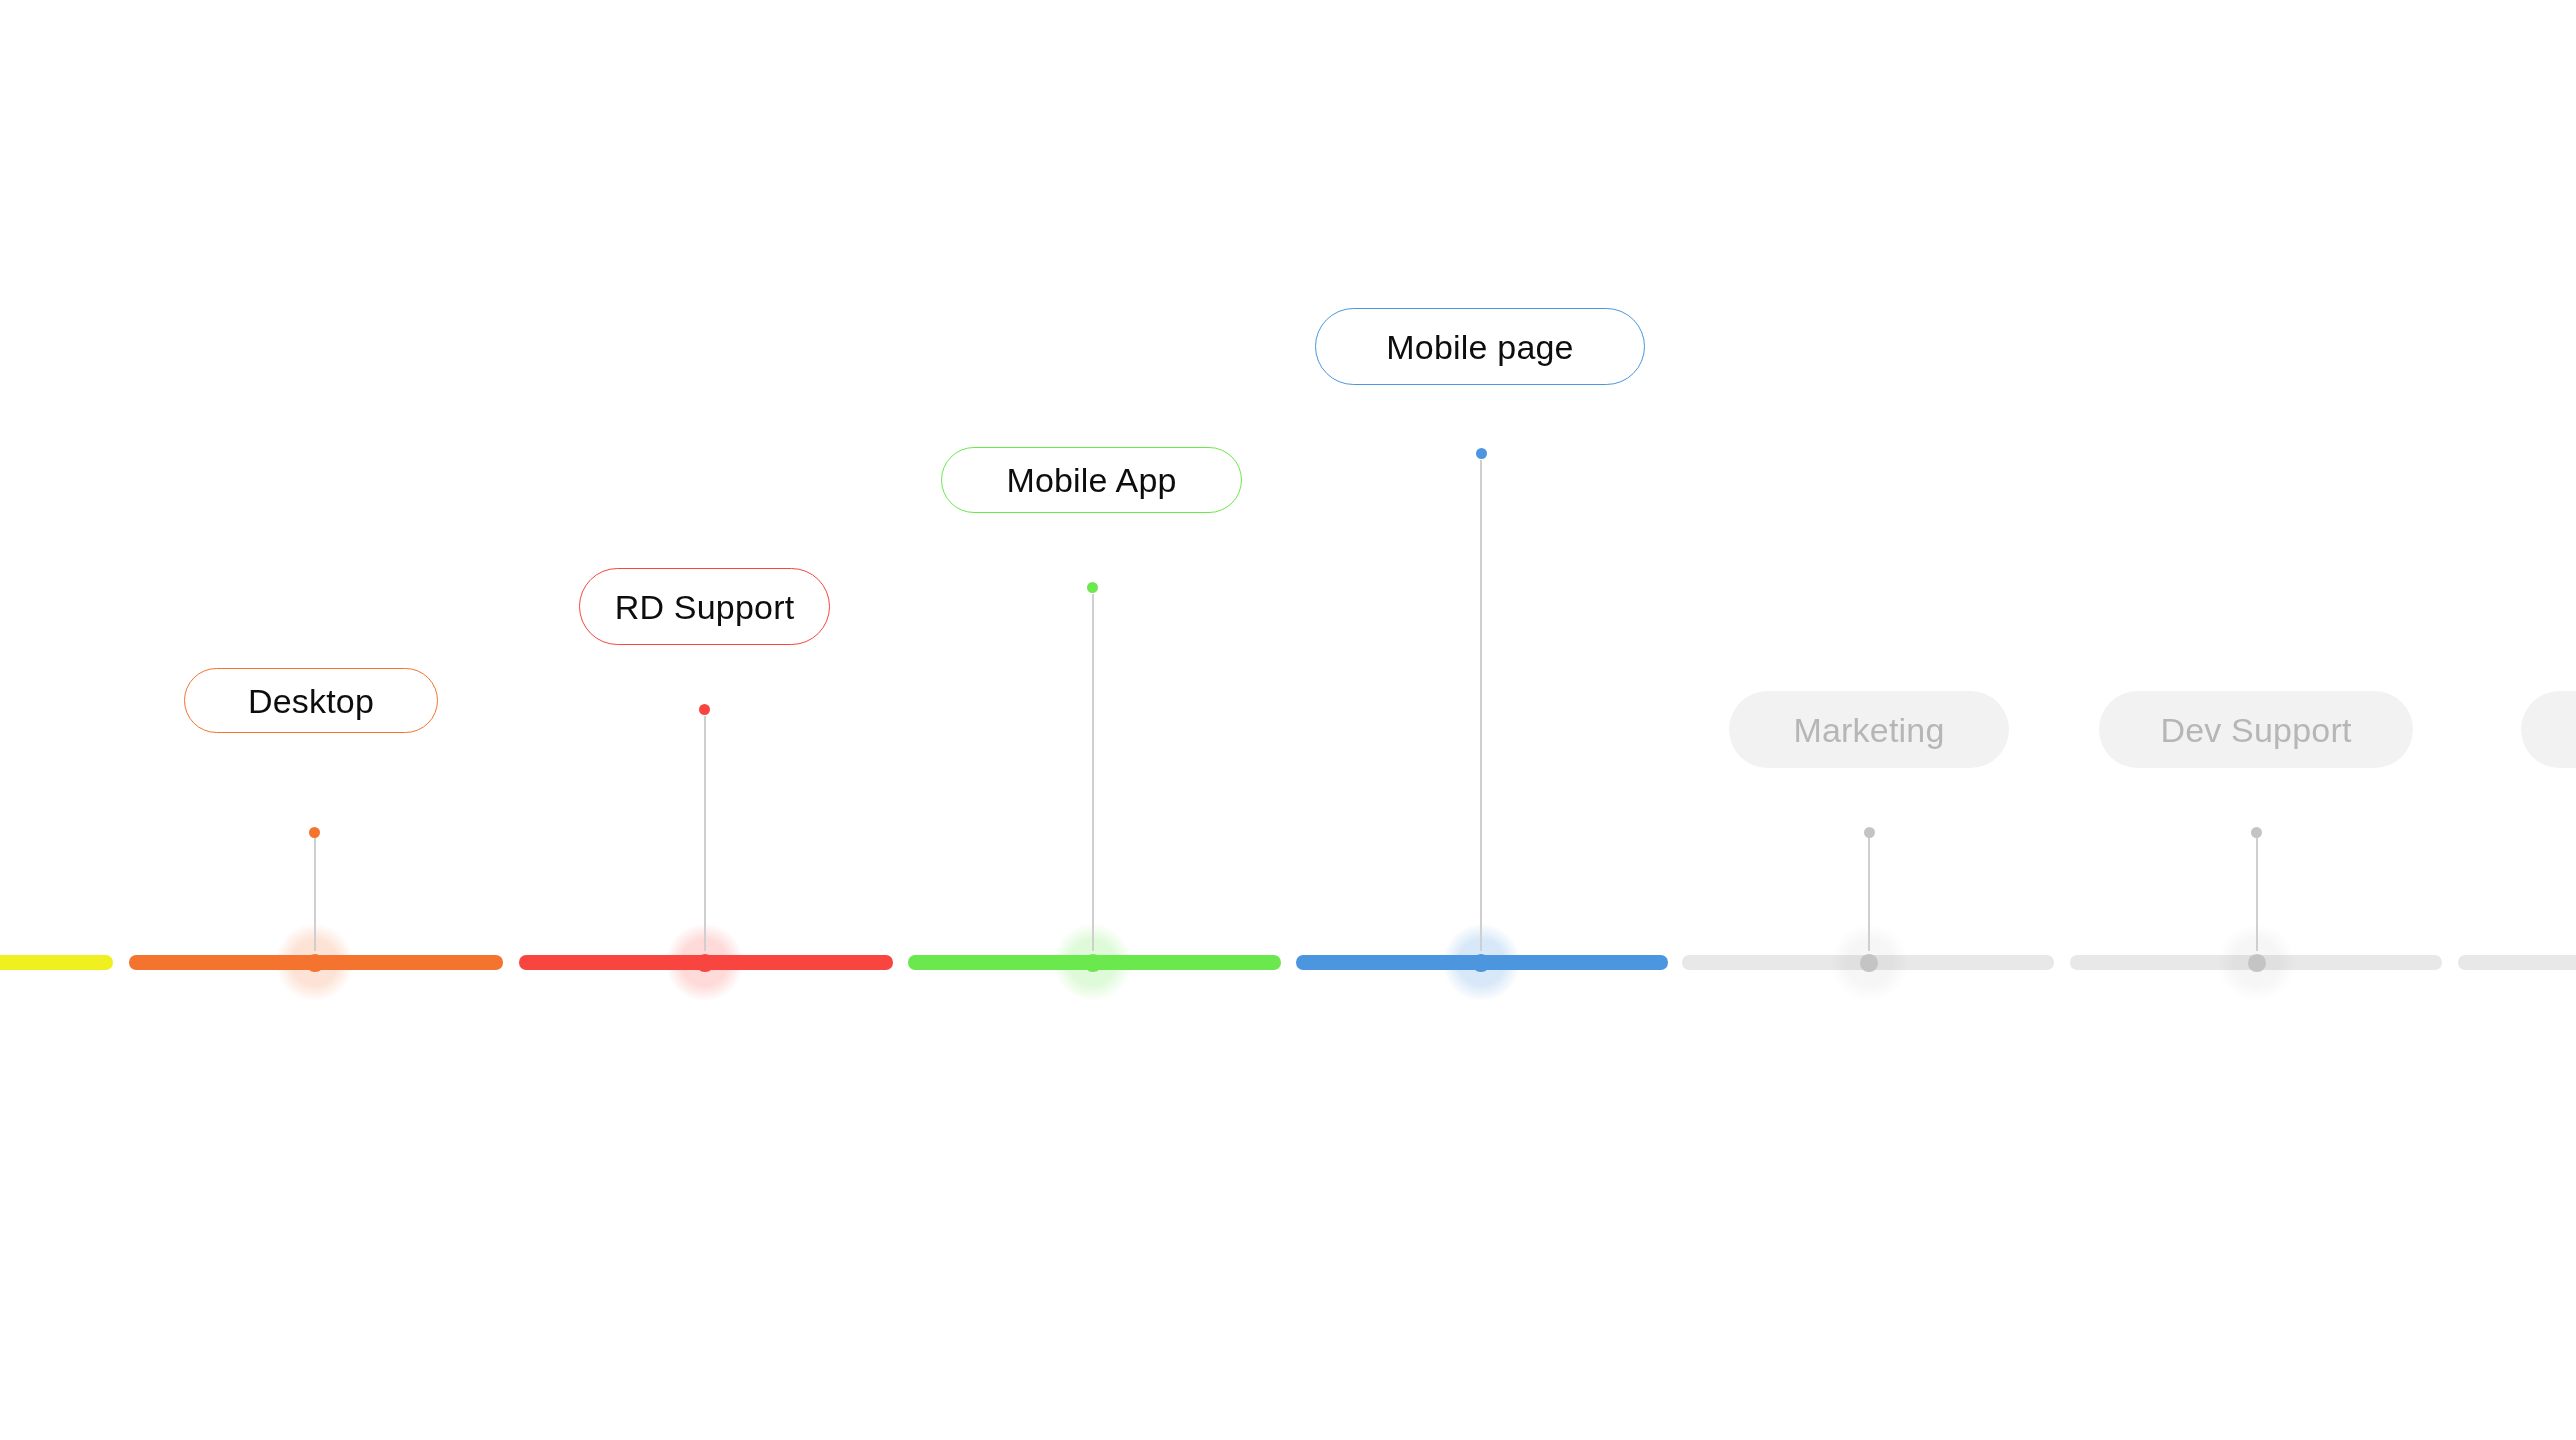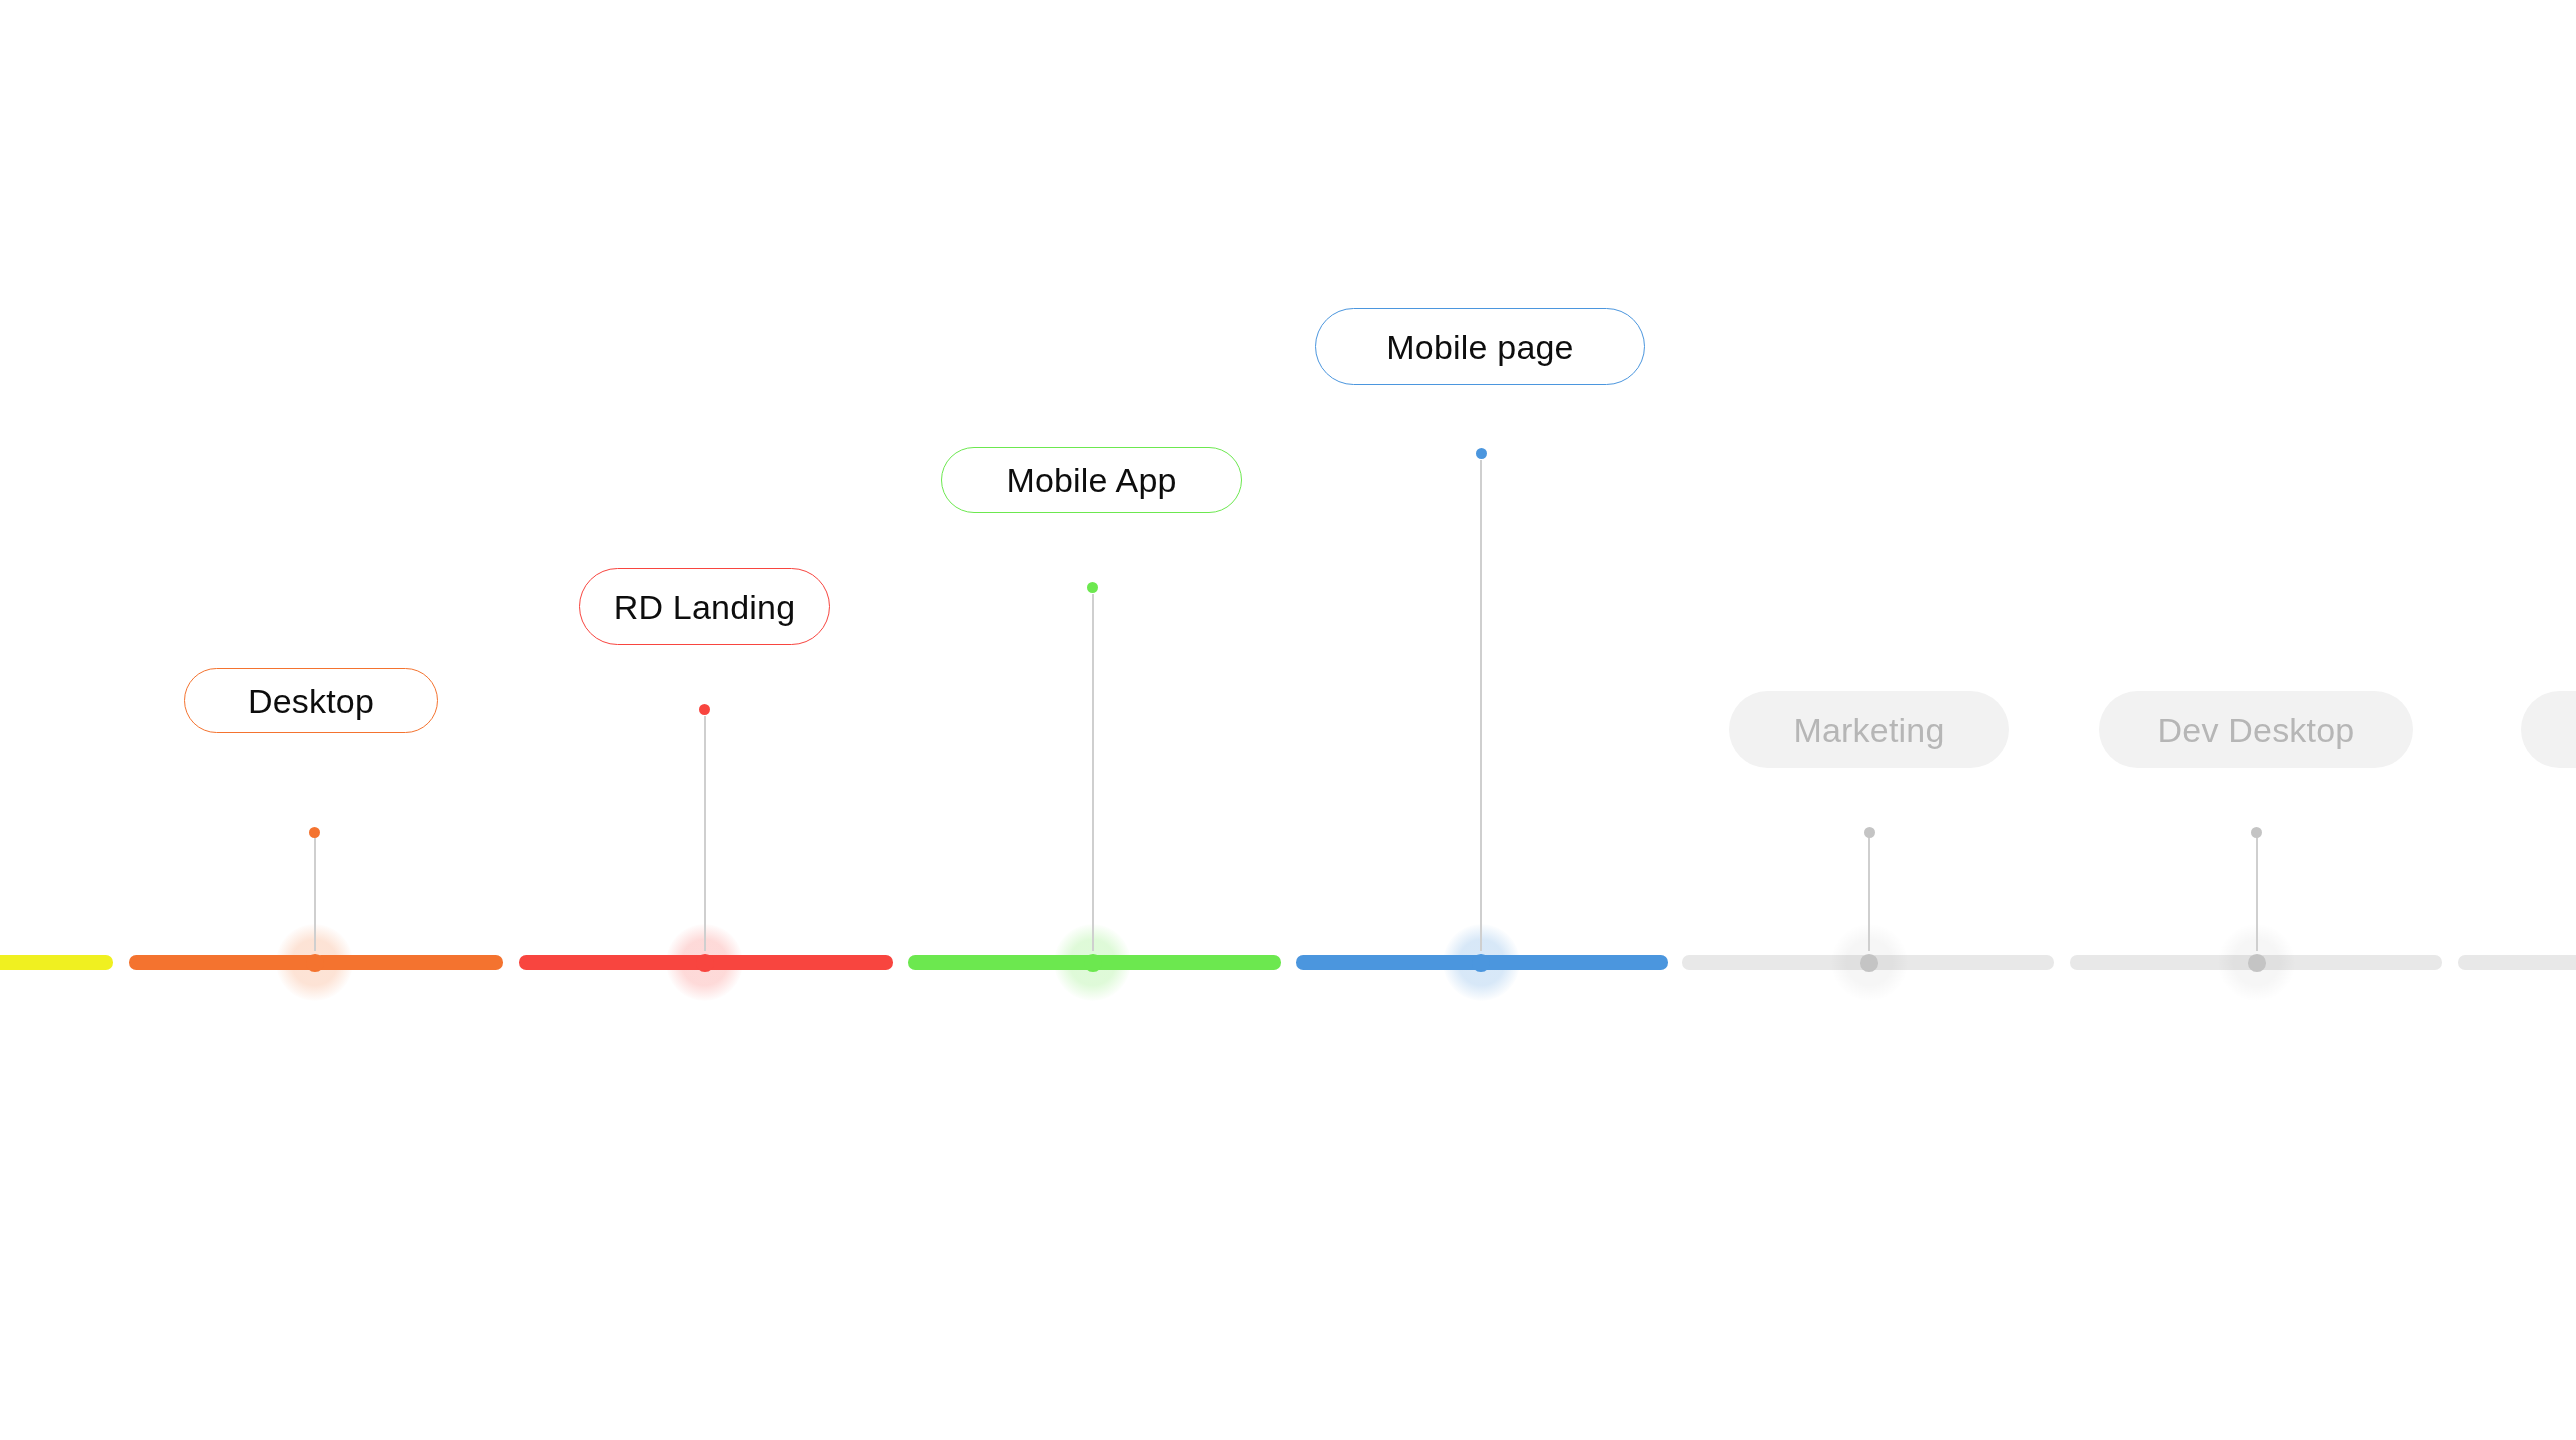--- a/index.html
+++ b/index.html
@@ -123,21 +123,21 @@
       <div class="stem-dot" style="left: 309px; top: 827px; background: rgb(244, 115, 47);"></div>
       <div class="axis-dot" style="left: 306px; top: 954px; width: 17.7px; height: 17.7px; background: rgb(244, 115, 47);"></div>
       <div class="pill active" style="left: 184px; top: 668px; width: 254px; height: 65px; color: rgb(244, 115, 47);">
         <span class="pill-label">Desktop</span>
       </div>
       <div class="halo" style="left: 666px; top: 924px; width: 77px; height: 77px; background: radial-gradient(circle, rgba(248, 69, 63, 0.2) 0%, rgba(248, 69, 63, 0.2) 42%, rgba(255, 255, 255, 0) 72%);"></div>
       <div class="stem" style="left: 704px; top: 716px; height: 235px; background: rgb(207, 207, 207);"></div>
       <div class="stem-dot" style="left: 699px; top: 704px; background: rgb(248, 69, 63);"></div>
       <div class="axis-dot" style="left: 696px; top: 954px; width: 17.7px; height: 17.7px; background: rgb(248, 69, 63);"></div>
       <div class="pill active" style="left: 579px; top: 568px; width: 251px; height: 77px; color: rgb(248, 69, 63);">
-        <span class="pill-label">RD Landing</span>
+        <span class="pill-label">RD Support</span>
       </div>
       <div class="halo" style="left: 1054px; top: 924px; width: 77px; height: 77px; background: radial-gradient(circle, rgba(108, 232, 79, 0.22) 0%, rgba(108, 232, 79, 0.22) 42%, rgba(255, 255, 255, 0) 72%);"></div>
       <div class="stem" style="left: 1092px; top: 594px; height: 357px; background: rgb(207, 207, 207);"></div>
       <div class="stem-dot" style="left: 1087px; top: 582px; background: rgb(108, 232, 79);"></div>
       <div class="axis-dot" style="left: 1084px; top: 954px; width: 17.7px; height: 17.7px; background: rgb(108, 232, 79);"></div>
       <div class="pill active" style="left: 941px; top: 447px; width: 301px; height: 66px; color: rgb(108, 232, 79);">
         <span class="pill-label">Mobile App</span>
       </div>
       <div class="halo" style="left: 1443px; top: 924px; width: 77px; height: 77px; background: radial-gradient(circle, rgba(75, 150, 222, 0.22) 0%, rgba(75, 150, 222, 0.22) 42%, rgba(255, 255, 255, 0) 72%);"></div>
       <div class="stem" style="left: 1480px; top: 460px; height: 491px; background: rgb(207, 207, 207);"></div>
@@ -151,21 +151,21 @@
       <div class="stem-dot" style="left: 1864px; top: 827px; background: rgb(196, 196, 196);"></div>
       <div class="axis-dot" style="left: 1860px; top: 954px; width: 17.7px; height: 17.7px; background: rgb(196, 196, 196);"></div>
       <div class="pill inactive" style="left: 1729px; top: 691px; width: 280px; height: 77px; background: rgb(242, 242, 242);">
         <span class="pill-label">Marketing</span>
       </div>
       <div class="halo" style="left: 2218px; top: 924px; width: 77px; height: 77px; background: radial-gradient(circle, rgba(0, 0, 0, 0.035) 0%, rgba(0, 0, 0, 0.035) 42%, rgba(255, 255, 255, 0) 72%);"></div>
       <div class="stem" style="left: 2256px; top: 837px; height: 114px; background: rgb(207, 207, 207);"></div>
       <div class="stem-dot" style="left: 2251px; top: 827px; background: rgb(196, 196, 196);"></div>
       <div class="axis-dot" style="left: 2248px; top: 954px; width: 17.7px; height: 17.7px; background: rgb(196, 196, 196);"></div>
       <div class="pill inactive" style="left: 2099px; top: 691px; width: 314px; height: 77px; background: rgb(242, 242, 242);">
-        <span class="pill-label">Dev Desktop</span>
+        <span class="pill-label">Dev Support</span>
       </div>
       <div class="pill inactive" style="left: 2521px; top: 691px; width: 242px; height: 77px; background: rgb(242, 242, 242);">
         <span class="pill-label"></span>
       </div>
     </div>
 
 </div>
 
 
 </body></html>

